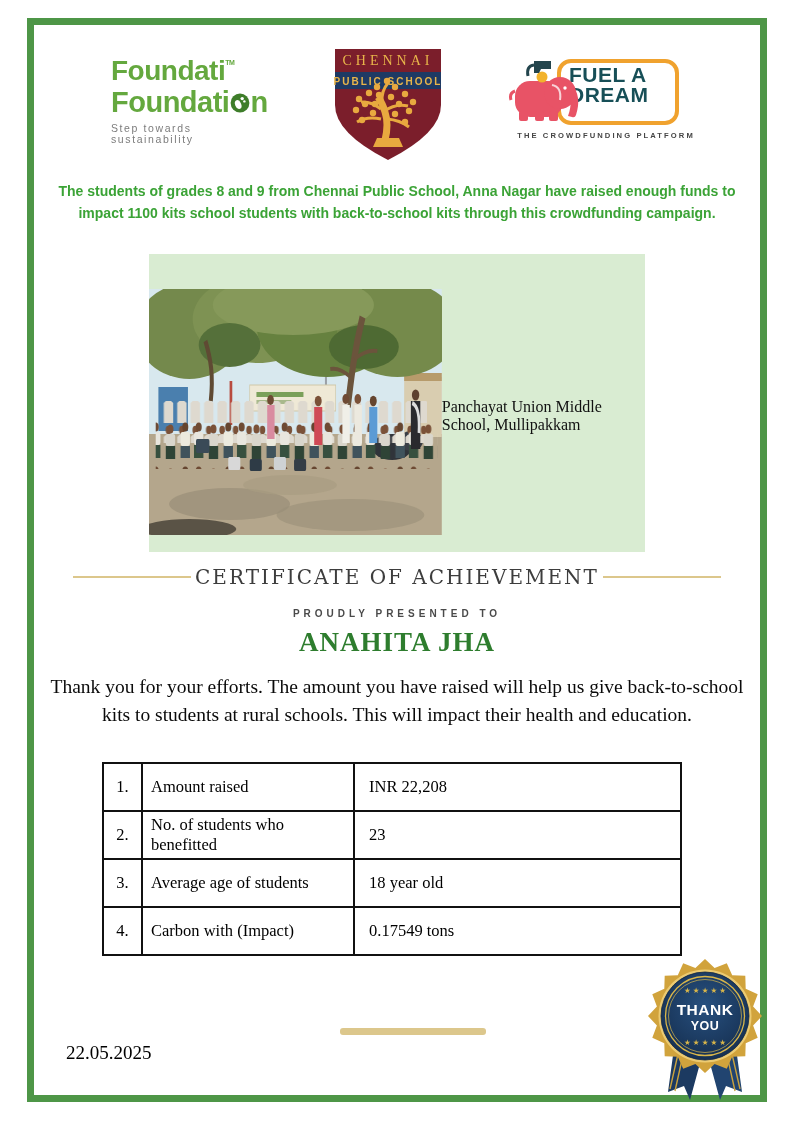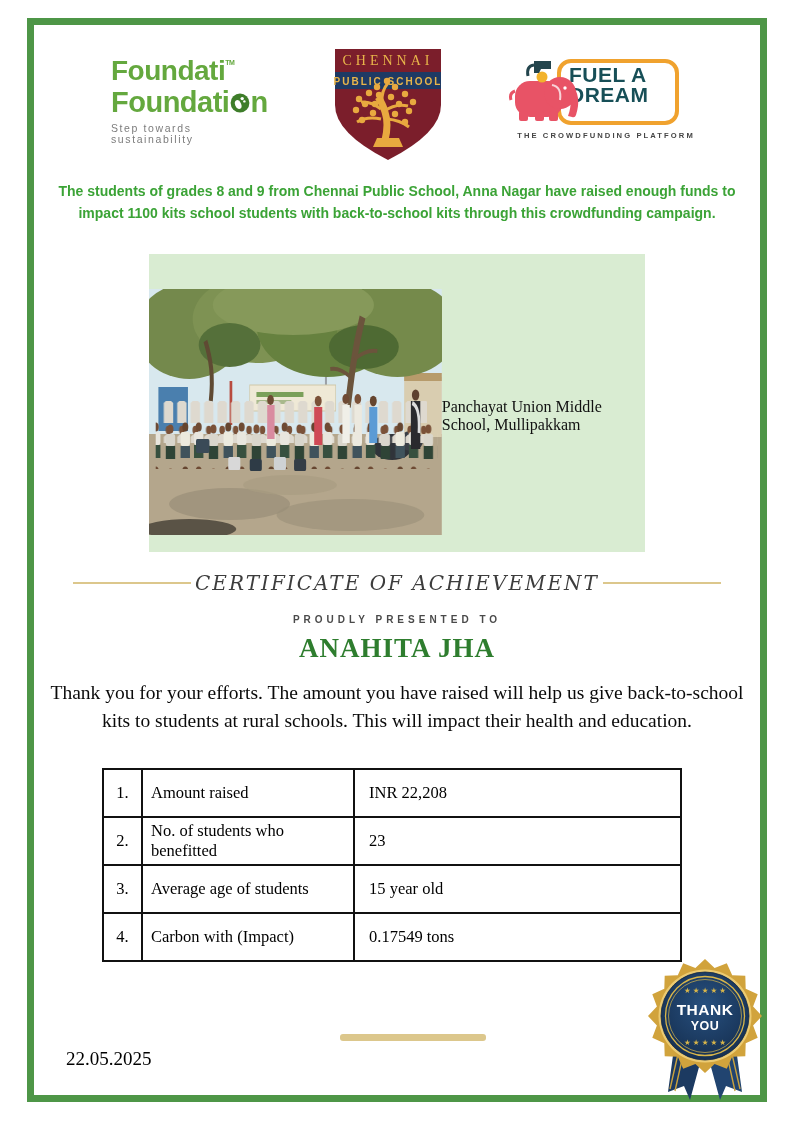--- a/index.html
+++ b/index.html
@@ -43,21 +43,21 @@
 
   
   .photo-card {
     margin:30px auto 0; width:496px; height:298px; background:#d9ecd2;
     display:flex; flex-direction:row; align-items:center; padding-top:18px;
   }
   .photo { width:436px; height:246px; display:block; }
   .photo-caption { margin-top:7px; font-family:"Liberation Serif", serif; font-size:16px; color:#111; }
 
   
-  .title-row { margin-top:19px; display:flex; align-items:center; justify-content:center; gap:4px;font-style:italic; }
+  .title-row { margin-top:13px; display:flex; align-items:center; justify-content:center; gap:4px; }
   .rule { width:118px; height:2px; background:#dcc78c; }
   .cert-title { font-family:"DejaVu Serif", serif; font-size:20px; font-weight:normal;
     color:#3d3d3d; letter-spacing:2px; white-space:nowrap; }
   .presented { margin-top:19px; text-align:center; font-size:10px; letter-spacing:4px;
     color:#4a4a4a; font-weight:bold; }
   .recipient { margin-top:8px; text-align:center; font-family:"Liberation Serif", serif;
     font-size:27px; font-weight:bold; color:#2e7d2e; letter-spacing:1px; }
   .message { margin:15px auto 0; max-width:732px; text-align:center;
     font-family:"Liberation Serif", serif; font-size:19.5px; color:#0a0a0a; line-height:1.4; }
 
@@ -252,21 +252,21 @@
           <td class="c-value">INR 22,208</td>
         </tr>
         <tr>
           <td class="c-num">2.</td>
           <td class="c-label">No. of students who benefitted</td>
           <td class="c-value">23</td>
         </tr>
         <tr>
           <td class="c-num">3.</td>
           <td class="c-label">Average age of students</td>
-          <td class="c-value">15 year old</td>
+          <td class="c-value">18 year old</td>
         </tr>
         <tr>
           <td class="c-num">4.</td>
           <td class="c-label">Carbon with (Impact)</td>
           <td class="c-value">0.17549 tons</td>
         </tr>
       </tbody>
     </table>
 
     <div class="date-block">

